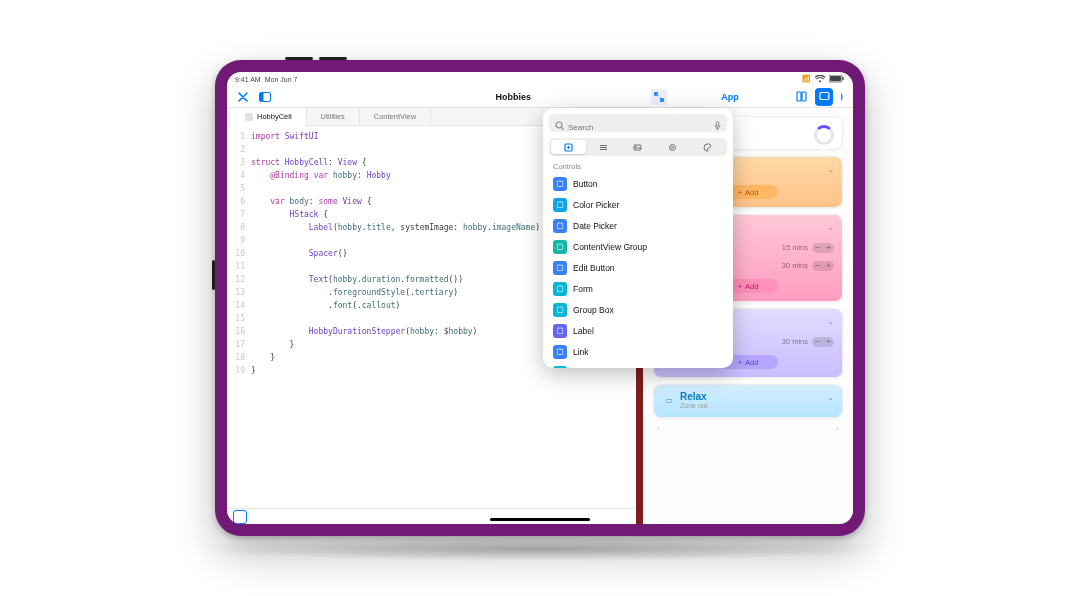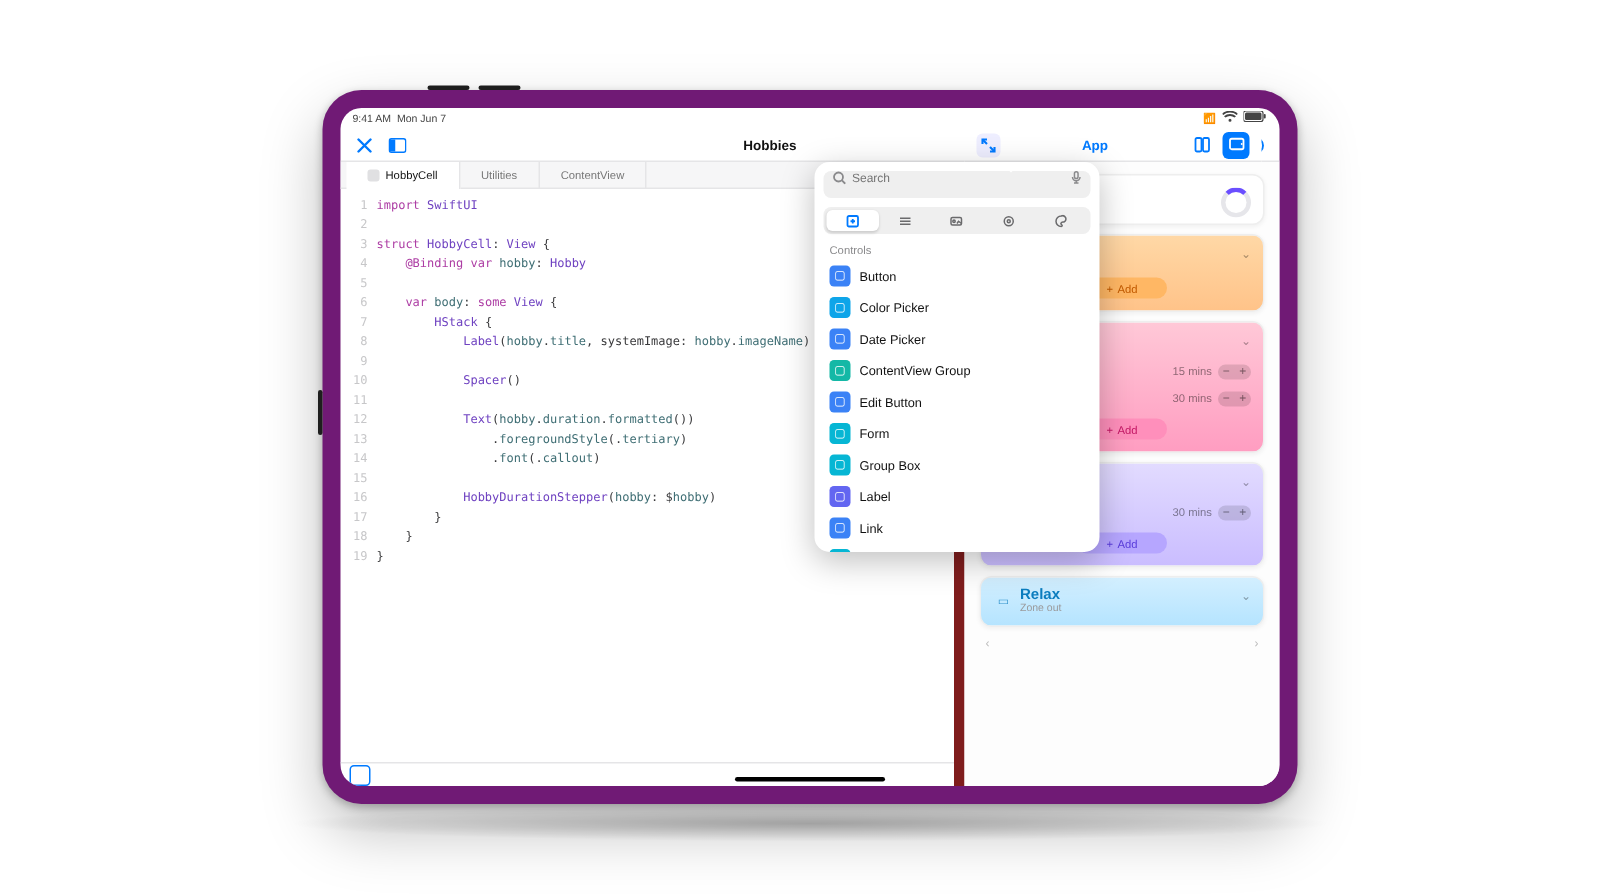--- a/index.html
+++ b/index.html
@@ -59,21 +59,21 @@
   .card.blue   { background:linear-gradient(180deg,#d3efff,#b5e4ff); color:#0b7dbf;}
   .card.orange .add-pill{ background:#ffb764;}
   .card.pink .add-pill{ background:#ff8fbb;}
   .card.purple .add-pill{ background:#b6a6ff;}
   .pager { display:flex; justify-content:space-between; padding:0 4px; color:#bbb; margin-top:2px;}
   .heart { position:absolute; right:14px; top:6px; color:#ff6f91; font-size:12px;}
 
   
   .popover { position:absolute; top:36px; left:316px; width:190px; height:260px; background:#fff; border-radius:10px; box-shadow:0 6px 22px rgba(0,0,0,.25); overflow:hidden; z-index:10;}
   .pop-caret { position:absolute; top:-5px; left:126px; width:10px; height:10px; background:#fff; transform:rotate(45deg); box-shadow:-1px -1px 1px rgba(0,0,0,.06);}
-  .pop-search { margin:6px; height:18px; border-radius:5px; background:#efefef; display:flex; align-items:flex-start; padding:0 6px; color:#8a8a8c; font-size:8px; gap:4px;}
+  .pop-search { margin:6px; height:18px; border-radius:5px; background:#efefef; display:flex; align-items:flex-end; padding:0 6px; color:#8a8a8c; font-size:8px; gap:4px;}
   .pop-search input { flex:1; border:none; background:transparent; font-size:8px; outline:none;}
   .pop-scopes { margin:0 6px 4px; height:18px; border-radius:5px; background:#efefef; display:flex; padding:2px;}
   .scope { flex:1; display:flex; align-items:center; justify-content:center; border-radius:4px; color:#6a6a6c;}
   .scope.sel { background:#fff; box-shadow:0 1px 2px rgba(0,0,0,.15); color:#007aff;}
   .pop-section { font-size:7.5px; color:#8a8a8c; padding:2px 10px;}
   .pop-list { overflow:hidden;}
   .pop-item { display:flex; align-items:center; height:21px; padding:0 10px; font-size:8.5px; color:#111;}
   .pop-item .pi-icon { width:14px; height:14px; border-radius:3px; margin-right:6px; display:flex; align-items:center; justify-content:center; color:#fff; font-size:8px;}
   .bg-blue{background:#3b82f6;} .bg-sky{background:#0ea5e9;} .bg-teal{background:#14b8a6;} .bg-indigo{background:#6366f1;} .bg-cyan{background:#06b6d4;}
   .sq-bluebtn { width:18px; height:18px; border-radius:4px; background:#007aff; display:flex; align-items:center; justify-content:center; color:#fff;}

